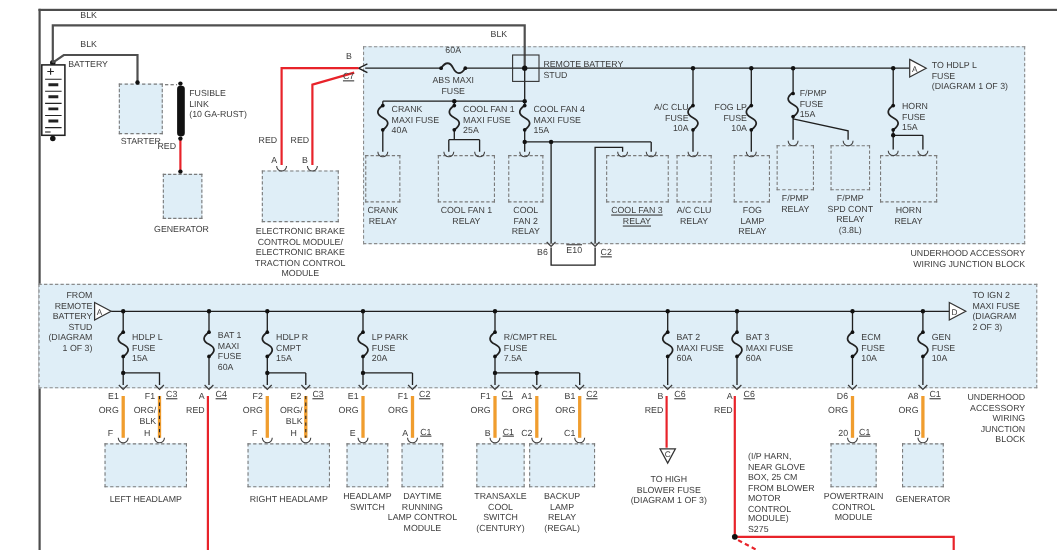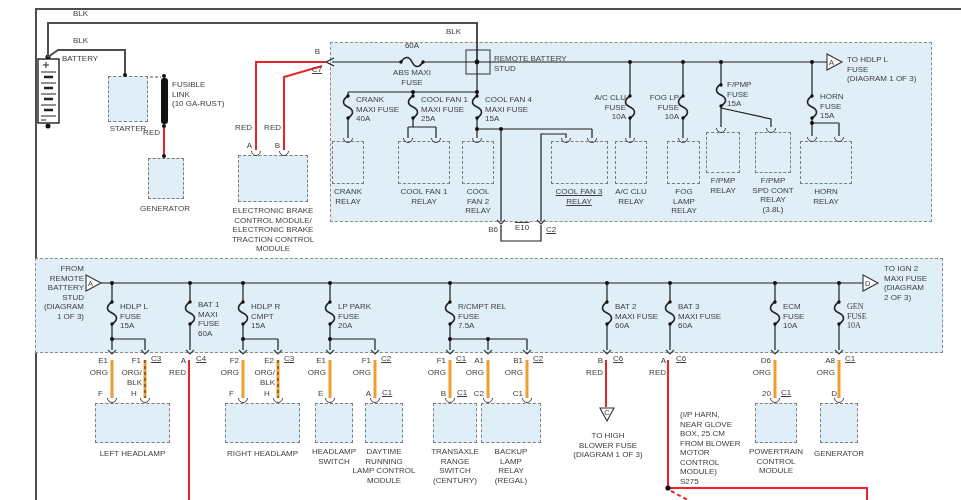--- a/index.html
+++ b/index.html
@@ -346,31 +346,38 @@
 RELAY
 (3.8L)</div>
   <div class="lbl c" style="left:800px;top:187px;width:52px;">HORN
 RELAY</div>
   <div class="lbl" style="left:847px;top:55px;">TO HDLP L
 FUSE
 (DIAGRAM 1 OF 3)</div>
   <div class="lbl r" style="left:482px;top:225px;width:16px;">B6</div>
   <div class="lbl c o" style="left:511px;top:223px;width:22px;">E10</div>
   <div class="lbl u" style="left:546px;top:225px;">C2</div>
+  <div class="lbl r" style="left:780px;top:226px;width:152px;">UNDERHOOD ACCESSORY
+WIRING JUNCTION BLOCK</div>
 
   <div class="lbl r" style="left:38px;top:264px;width:46px;">FROM
 REMOTE
 BATTERY
 STUD
 (DIAGRAM
 1 OF 3)</div>
   <div class="lbl" style="left:884px;top:264px;">TO IGN 2
 MAXI FUSE
 (DIAGRAM
 2 OF 3)</div>
+  <div class="lbl r" style="left:870px;top:357px;width:62px;">UNDERHOOD
+ACCESSORY
+WIRING
+JUNCTION
+BLOCK</div>
   <div class="lbl" style="left:120px;top:302px;">HDLP L
 FUSE
 15A</div>
   <div class="lbl" style="left:198px;top:300px;">BAT 1
 MAXI
 FUSE
 60A</div>
   <div class="lbl" style="left:251px;top:302px;">HDLP R
 CMPT
 15A</div>
@@ -382,21 +389,21 @@
 7.5A</div>
   <div class="lbl" style="left:615px;top:302px;">BAT 2
 MAXI FUSE
 60A</div>
   <div class="lbl" style="left:678px;top:302px;">BAT 3
 MAXI FUSE
 60A</div>
   <div class="lbl" style="left:783px;top:302px;">ECM
 FUSE
 10A</div>
-  <div class="lbl" style="left:847px;top:302px;font-family:Liberation Serif, serif;">GEN
+  <div class="lbl" style="left:847px;top:302px;">GEN
 FUSE
 10A</div>
 
   <div class="lbl r" style="left:94px;top:356px;width:14px;">E1</div>
   <div class="lbl r" style="left:127px;top:356px;width:14px;">F1</div>
   <div class="lbl u" style="left:151px;top:354px;">C3</div>
   <div class="lbl r" style="left:174px;top:356px;width:12px;">A</div>
   <div class="lbl u" style="left:196px;top:354px;">C4</div>
   <div class="lbl r" style="left:225px;top:356px;width:14px;">F2</div>
   <div class="lbl r" style="left:260px;top:356px;width:14px;">E2</div>
@@ -451,21 +458,21 @@
 
   <div class="lbl c" style="left:85px;top:449px;width:95px;">LEFT HEADLAMP</div>
   <div class="lbl c" style="left:215px;top:449px;width:95px;">RIGHT HEADLAMP</div>
   <div class="lbl c" style="left:300px;top:447px;width:68px;">HEADLAMP
 SWITCH</div>
   <div class="lbl c" style="left:352px;top:447px;width:64px;">DAYTIME
 RUNNING
 LAMP CONTROL
 MODULE</div>
   <div class="lbl c" style="left:427px;top:447px;width:56px;">TRANSAXLE
-RANGE
+COOL
 SWITCH
 (CENTURY)</div>
   <div class="lbl c" style="left:483px;top:447px;width:56px;">BACKUP
 LAMP
 RELAY
 (REGAL)</div>
   <div class="lbl c" style="left:745px;top:447px;width:62px;">POWERTRAIN
 CONTROL
 MODULE</div>
   <div class="lbl c" style="left:809px;top:449px;width:60px;">GENERATOR</div>

